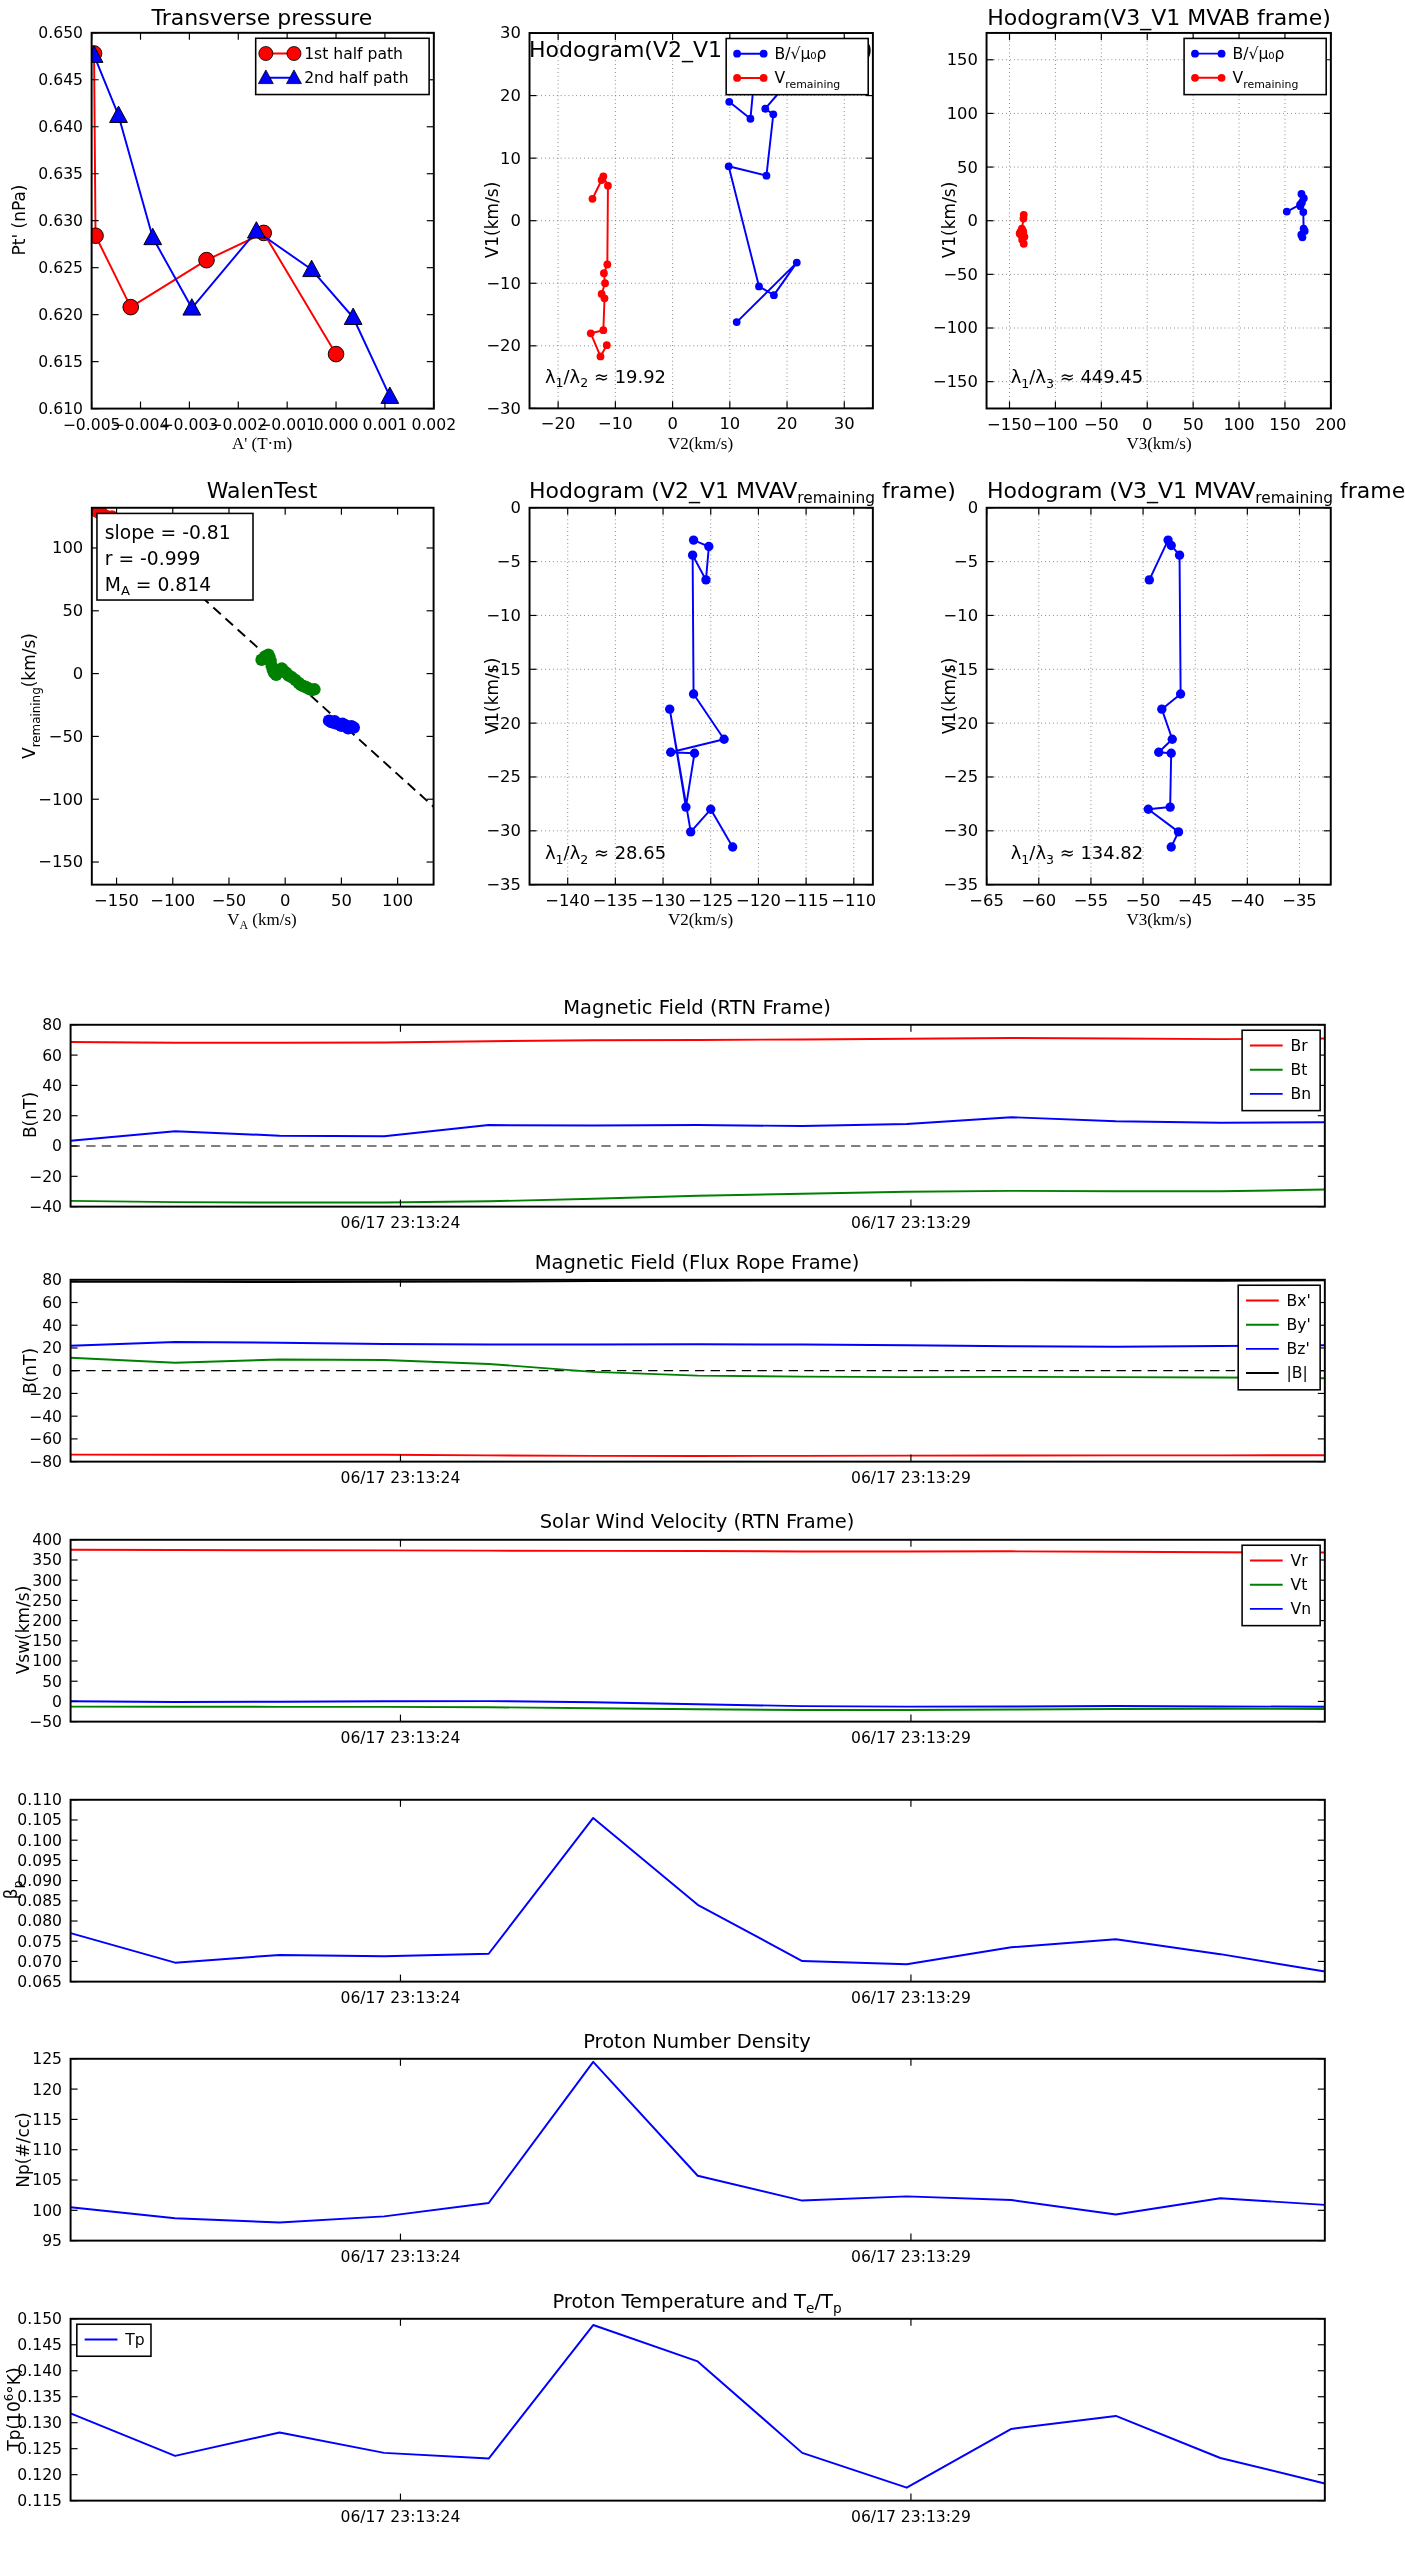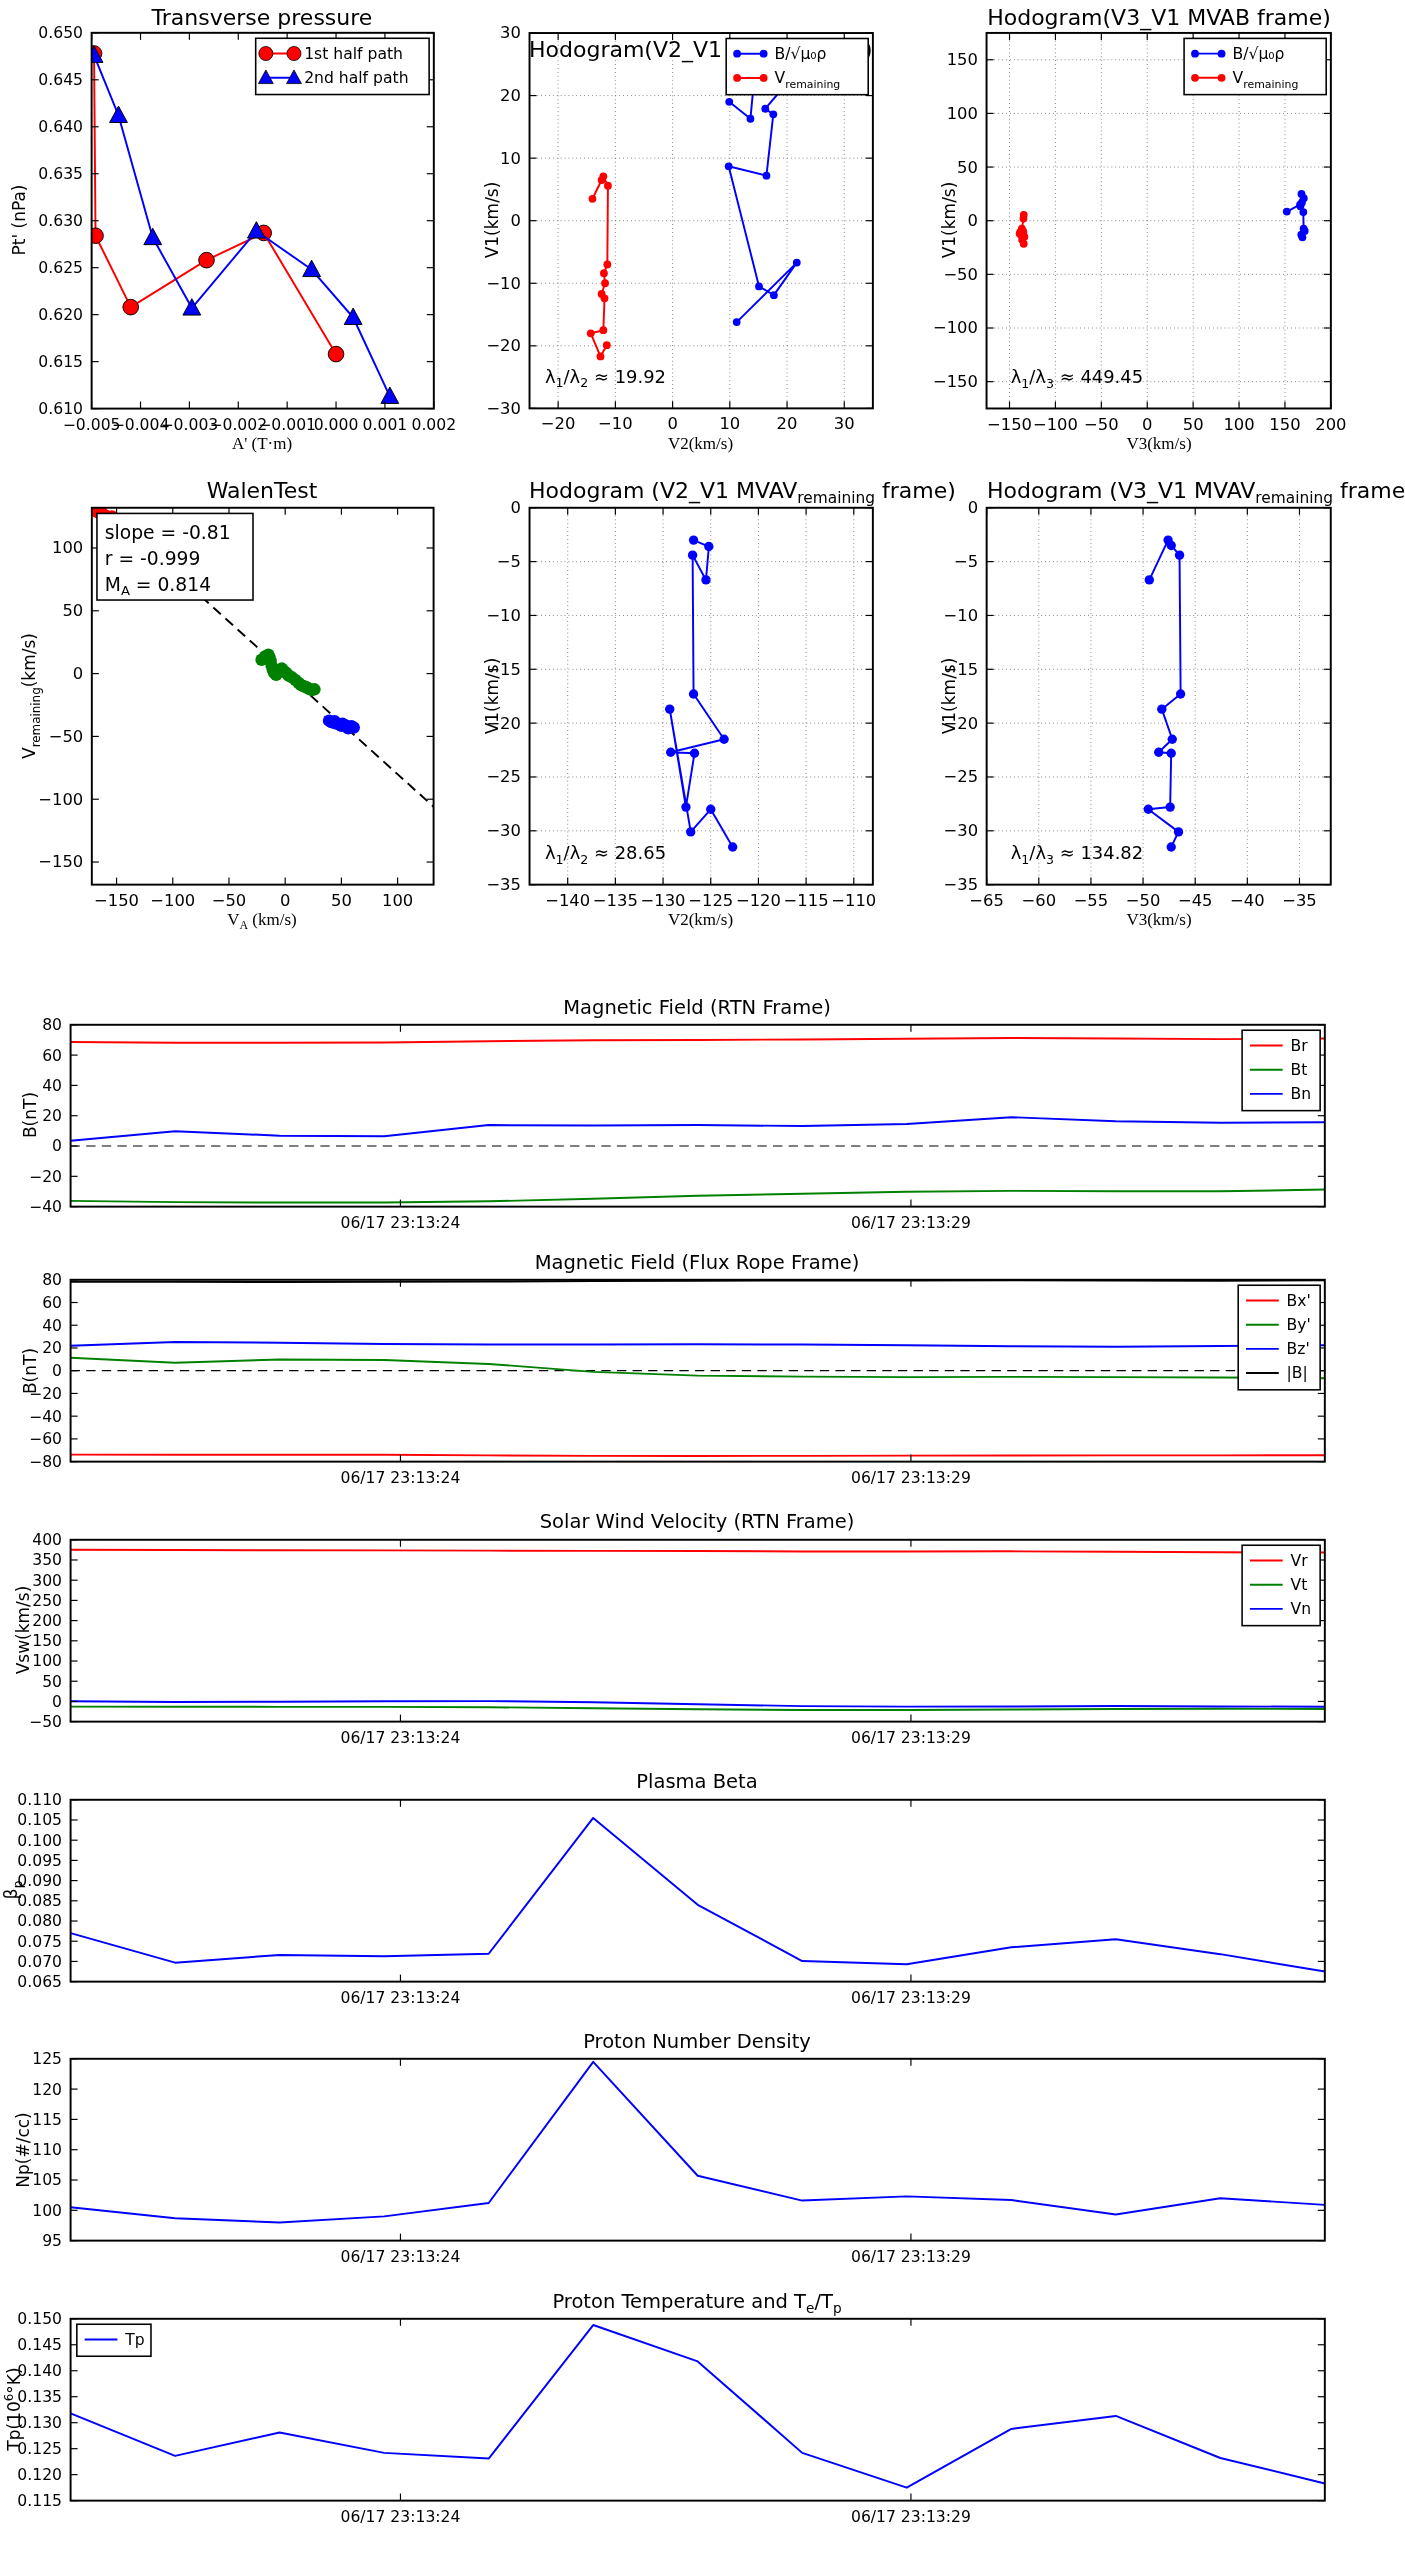--- a/index.html
+++ b/index.html
@@ -1,17 +1,17 @@
 <!DOCTYPE html>
 <html style="font-size:12.5px"><head>
 <meta charset="utf-8">
 <style>
   html,body{margin:0;padding:0;background:#fff;}
   #fig{position:relative;width:1405px;height:2576px;background:#ffffff;
-       font-family:"DejaVu Sans",sans-serif;color:#000;overflow:hidden;}
+       font-family:"DejaVu Sans",sans-serif;color:#000;overflow:hidden;border-radius:9px;}
   .ptitle{position:absolute;text-align:center;font-size:22px;white-space:nowrap;}
   .ptitle.small{font-size:19.5px;}
   .axlab{position:absolute;text-align:center;font-size:17px;white-space:nowrap;font-family:Liberation Serif, serif;}
   .ylab{position:absolute;transform:translate(-50%,-50%) rotate(-90deg);
         white-space:nowrap;font-size:17px;}
   svg.chart{position:absolute;overflow:visible;}
   svg text{font-family:"DejaVu Sans",sans-serif;fill:#000;}
   sub,sup{font-size:70%;}
 </style>
 </head>
@@ -752,21 +752,20 @@
       <rect x="1576" y="49" width="100" height="103" fill="#fff" stroke="#000" stroke-width="2"></rect>
       <line x1="1586" y1="68.5" x2="1628" y2="68.5" stroke="#ff0000" stroke-width="2.5"></line>
       <text x="1638" y="75.5" font-size="20"><tspan dy="0">Vr</tspan></text>
       <line x1="1586" y1="99.5" x2="1628" y2="99.5" stroke="#008000" stroke-width="2.5"></line>
       <text x="1638" y="106.5" font-size="20"><tspan dy="0">Vt</tspan></text>
       <line x1="1586" y1="130.5" x2="1628" y2="130.5" stroke="#0000ff" stroke-width="2.5"></line>
       <text x="1638" y="137.5" font-size="20"><tspan dy="0">Vn</tspan></text>
     </svg>
   <div class="ylab rich" style="left:23.4px;top:1630px;">Vsw(km/s)</div>
 
-  <div class="ptitle small rich" style="left:70px;top:1770px;width:1254px;">Plasma Beta</div>
   <svg class="chart" style="left:11.7px;top:1767px;" width="1348" height="256" viewBox="0 0 1727 328">
       <defs>
         <clipPath id="cp9">
           <rect x="75" y="42" width="1607" height="233"></rect>
         </clipPath>
       </defs>
       <polyline points="75.0,212.9 208.9,250.7 342.8,240.8 476.8,242.4 610.7,239.3 744.6,65.3 878.5,176.6 1012.4,248.6 1146.3,252.7 1280.3,231.0 1414.2,220.6 1548.1,239.8 1682.0,262.1" fill="none" stroke="#0000ff" stroke-width="2.5" clip-path="url(#cp9)" stroke-linejoin="round"></polyline>
       <rect x="75" y="42" width="1607" height="233" fill="none" stroke="#000" stroke-width="2.5"></rect>
       <line x1="497.641" y1="275" x2="497.641" y2="266" stroke="#000" stroke-width="1.5"></line>
       <line x1="497.641" y1="42" x2="497.641" y2="51" stroke="#000" stroke-width="1.5"></line>

